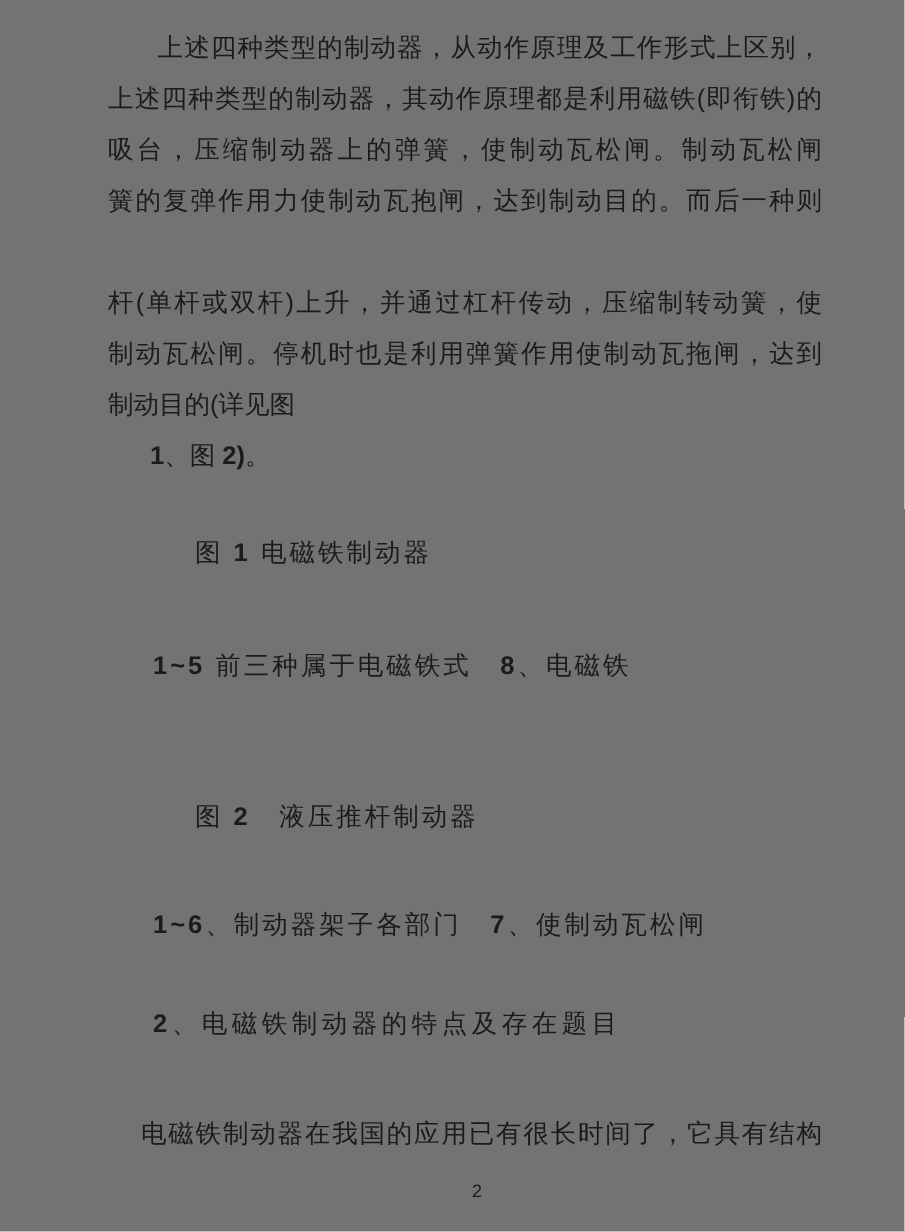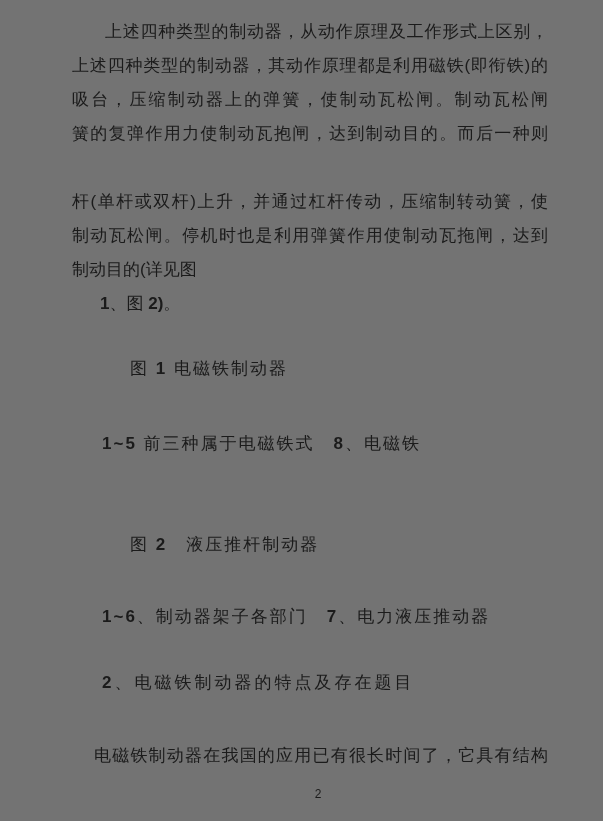--- a/index.html
+++ b/index.html
@@ -90,21 +90,21 @@
   <div class="block body-block pline pline-last" style="top:253px">制动目的(详见图</div>
 
   <div class="block note-line" style="top:287px"><span class="bold">1</span><span>、图 </span><span class="bold">2)</span><span>。</span></div>
 
   <div class="block caption" style="top:352px"><span>图 </span><span class="bold">1</span><span> 电磁铁制动器</span></div>
 
   <div class="block legend" style="top:427px"><span class="bold">1~5</span><span> 前三种属于电磁铁式</span><span>　</span><span class="bold">8</span><span>、电磁铁</span></div>
 
   <div class="block caption" style="top:528px"><span>图 </span><span class="bold">2</span><span>　液压推杆制动器</span></div>
 
-  <div class="block legend" style="top:600px"><span class="bold">1~6</span><span>、制动器架子各部门</span><span>　</span><span class="bold">7</span><span>、电力液压推动器</span></div>
+  <div class="block legend" style="top:600px"><span class="bold">1~6</span><span>、制动器架子各部门</span><span>　</span><span class="bold">7</span><span>、使制动瓦松闸</span></div>
 
   <div class="block heading" style="top:666px"><span class="bold">2</span><span>、电磁铁制动器的特点及存在题目</span></div>
 
   <div class="block para2" style="top:739px">电磁铁制动器在我国的应用已有很长时间了，它具有结构</div>
 
   <div class="page-number">2</div>
 
 </div>
 
 </body></html>

